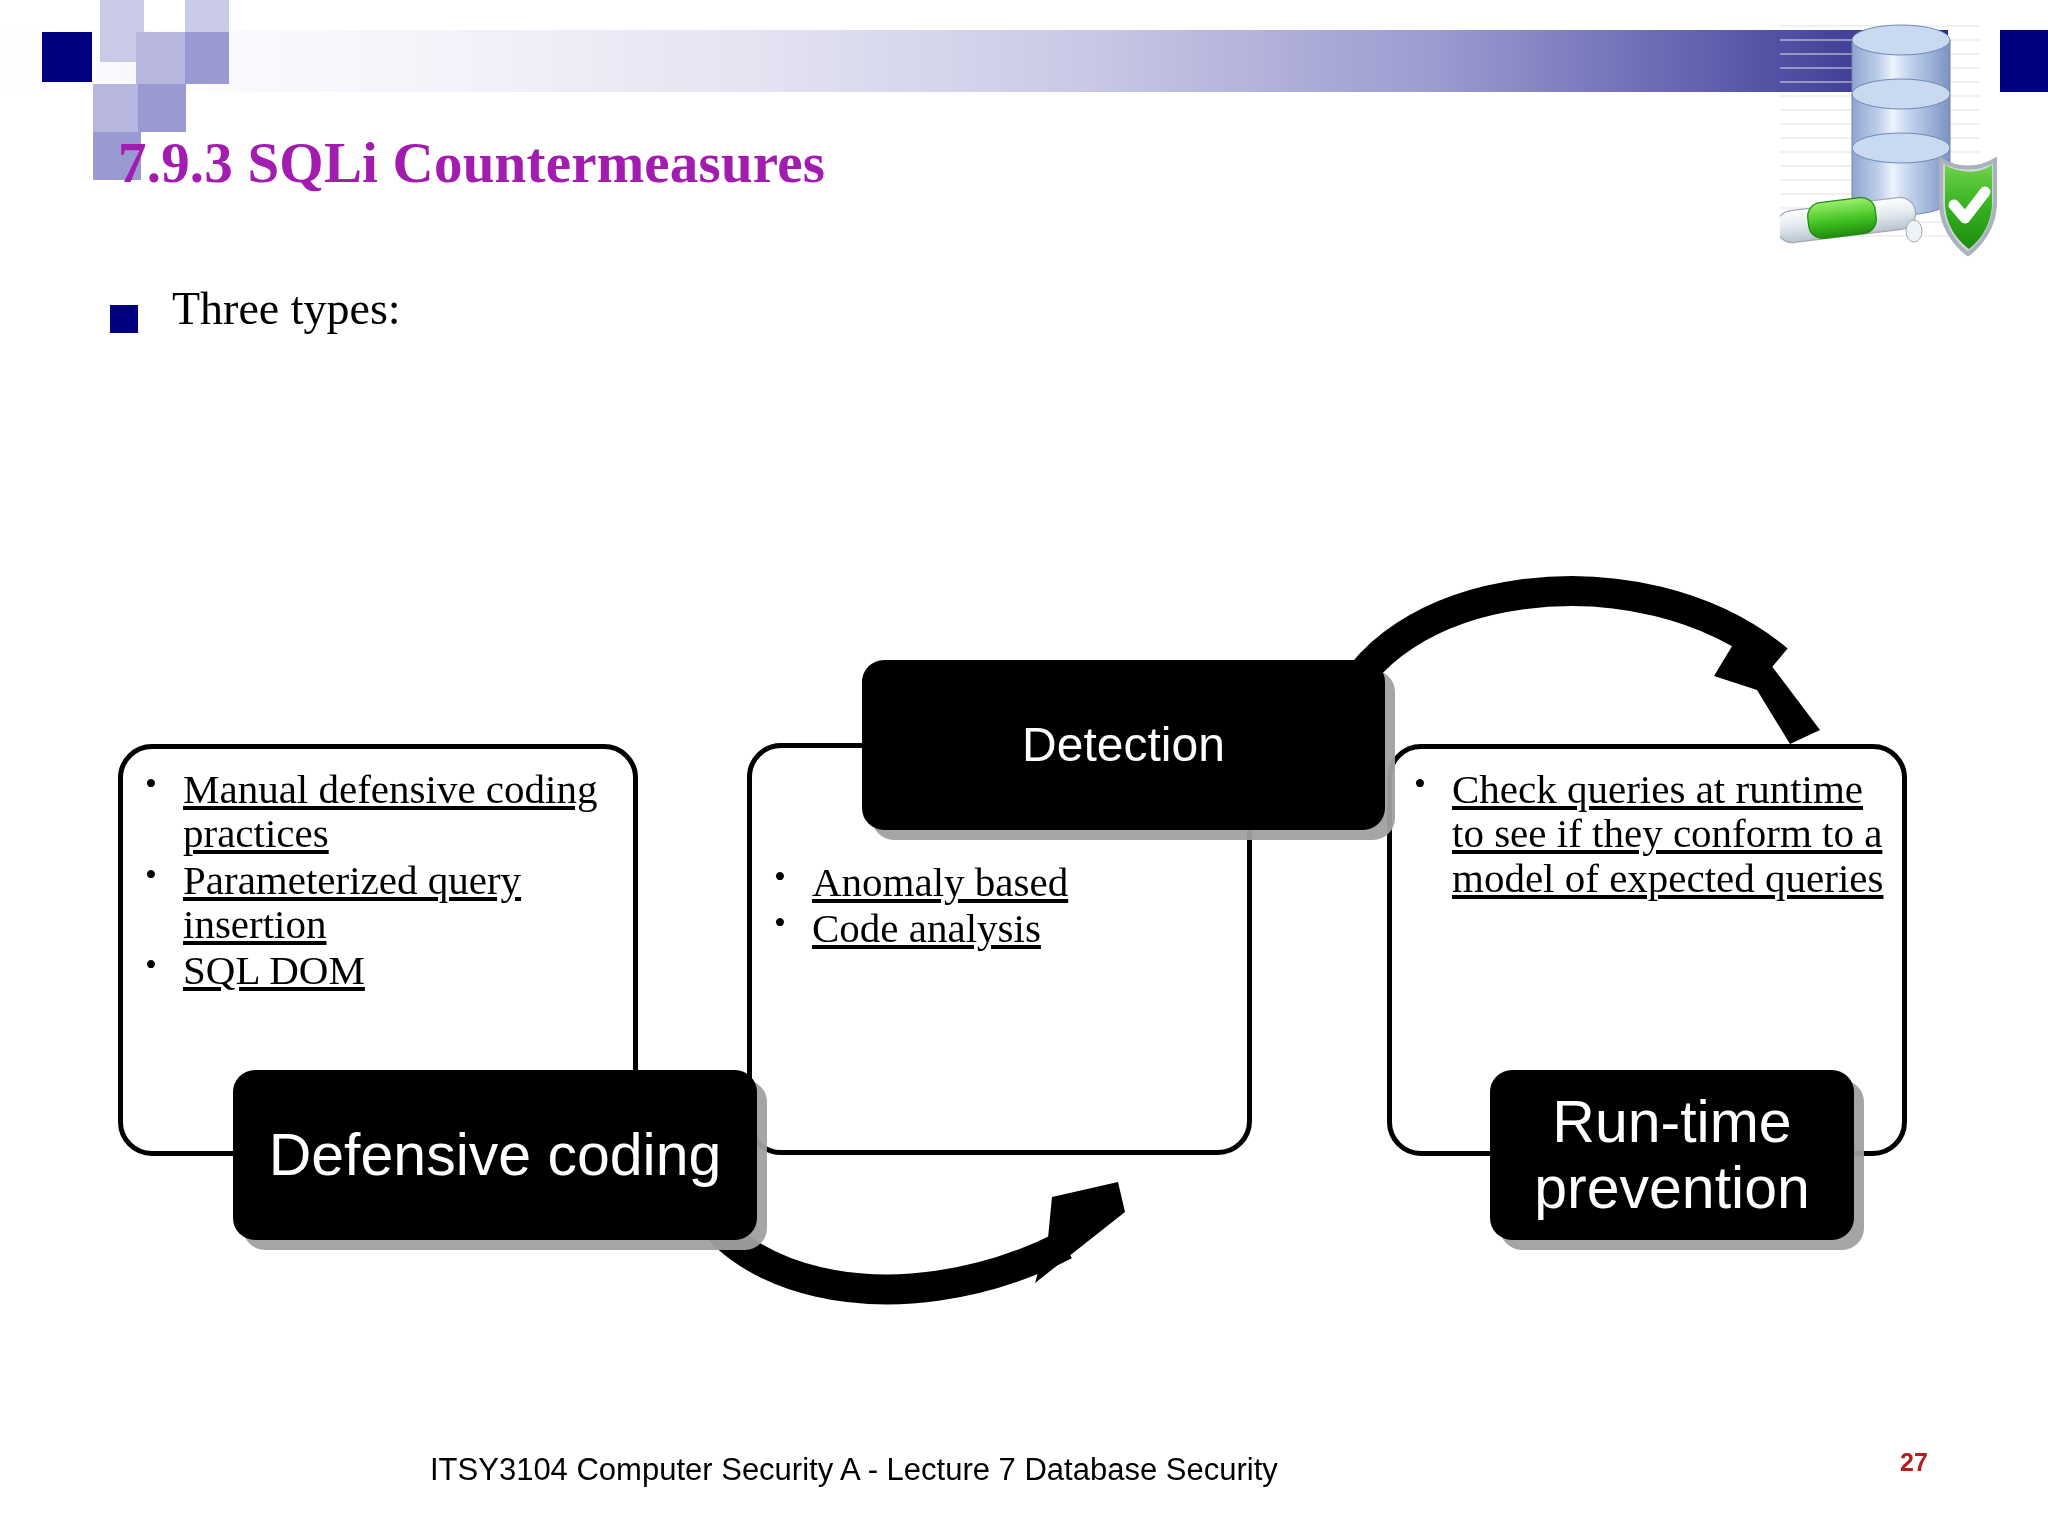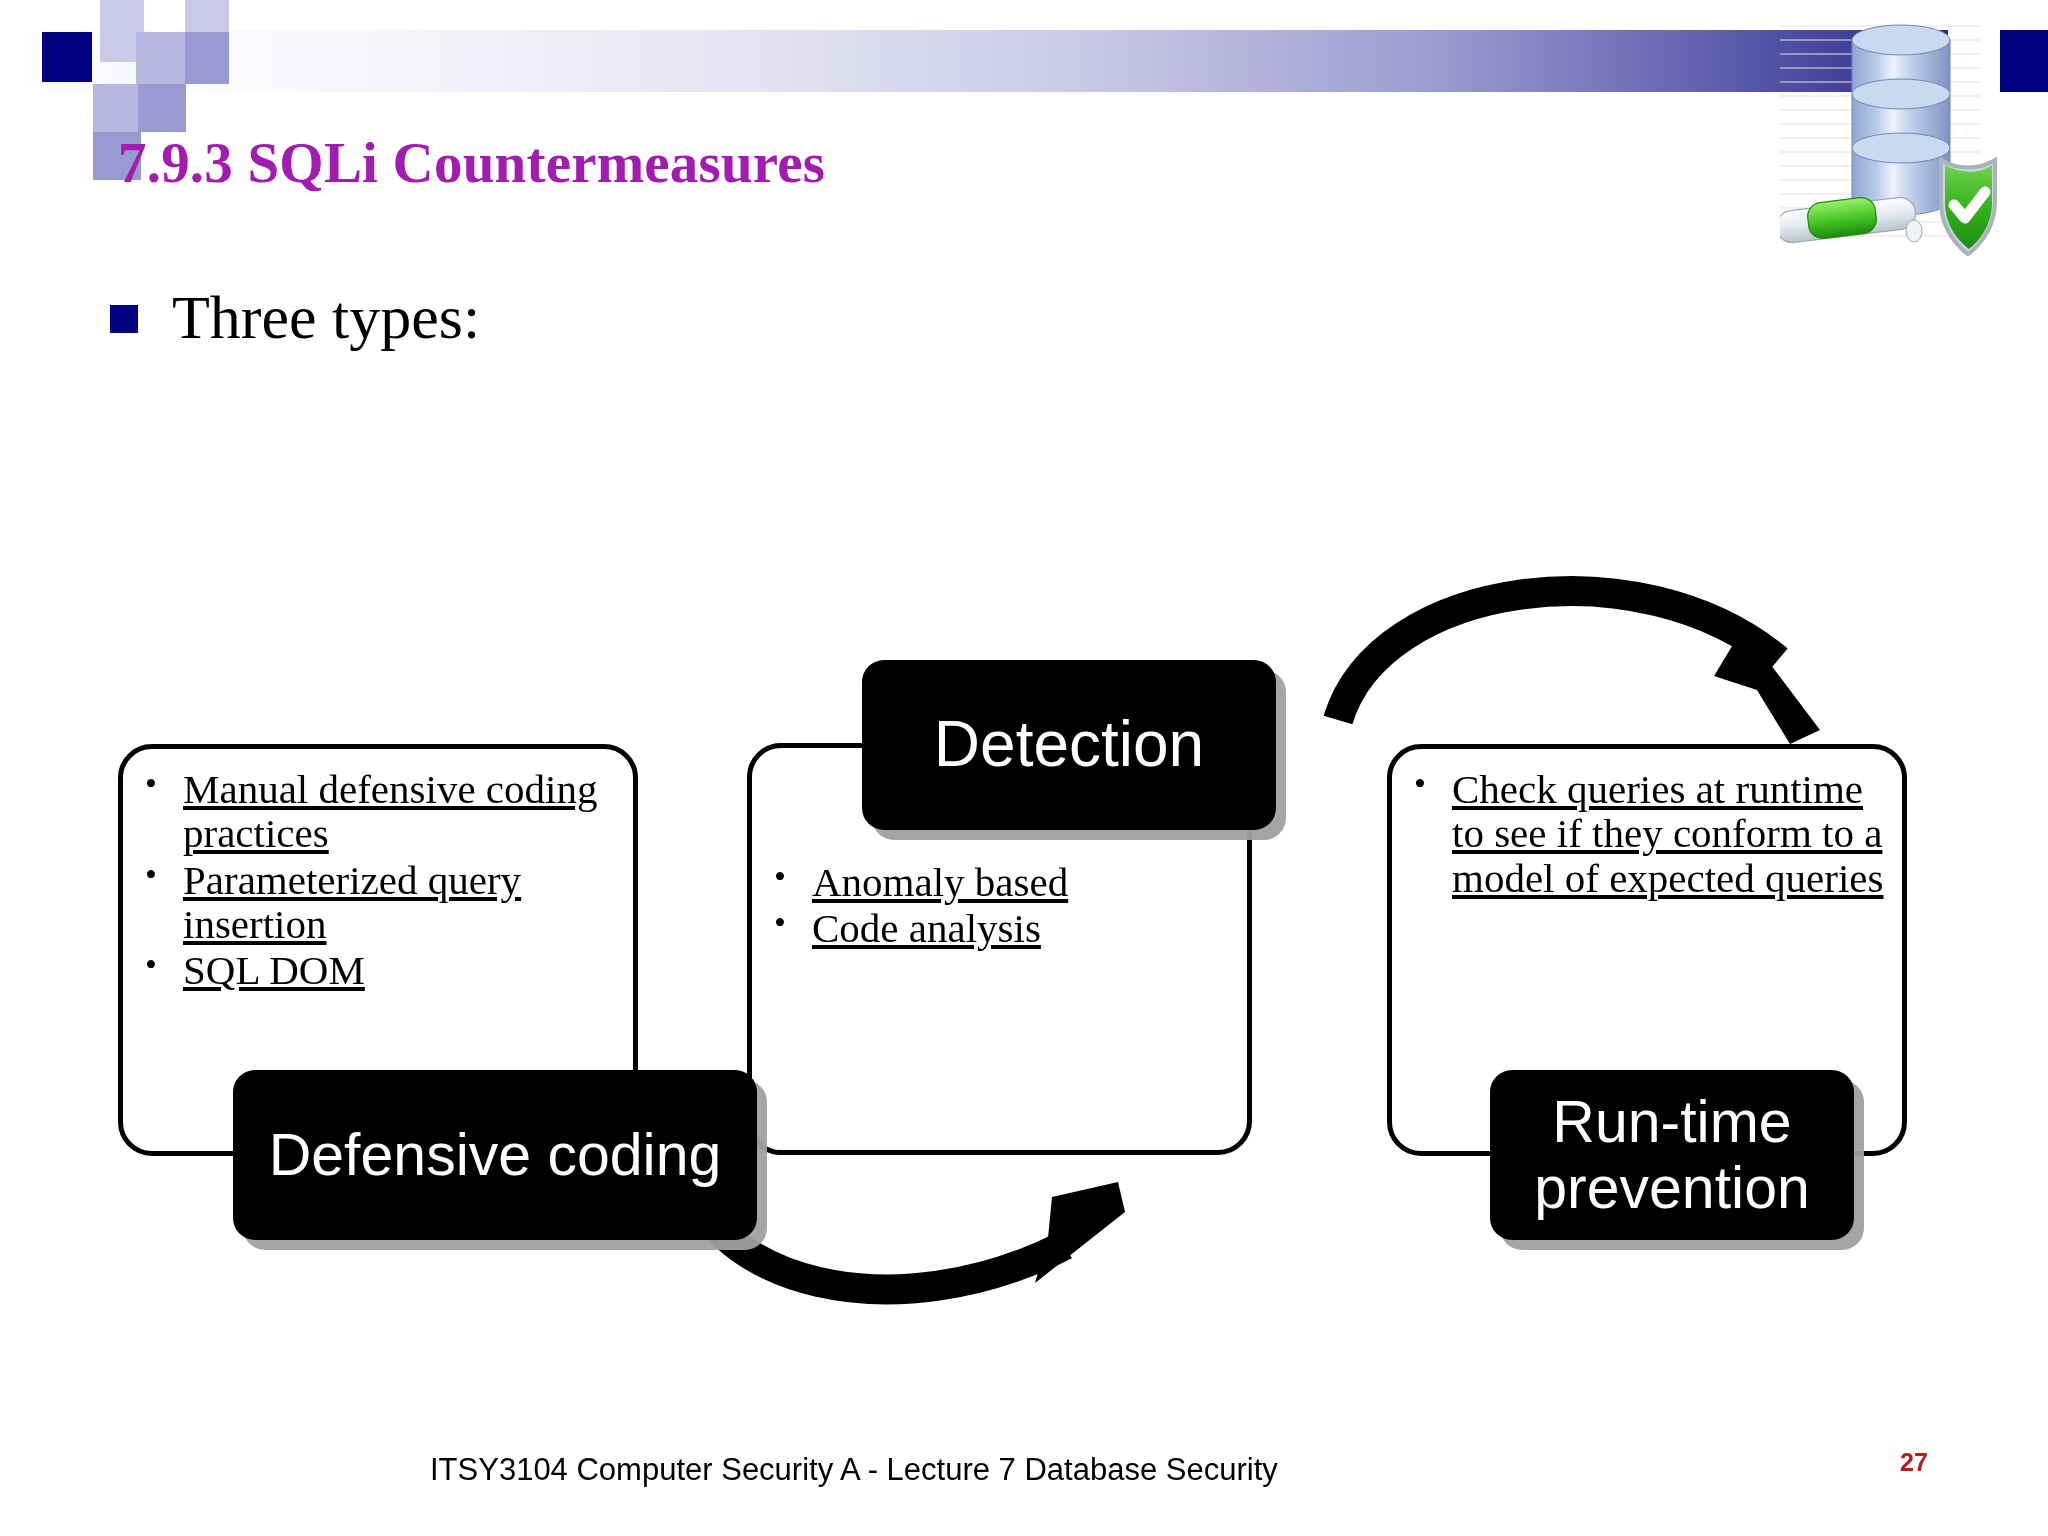--- a/index.html
+++ b/index.html
@@ -28,21 +28,21 @@
   .title{
     position:absolute;left:118px;top:130px;
     font-family:"Liberation Serif",serif;font-weight:bold;font-size:57px;color:#a21caf;
     letter-spacing:0.2px;white-space:nowrap;
   }
 
   
   .bullet1{position:absolute;left:110px;top:305px;width:28px;height:28px;background:#000080;}
   .bullet1-text{
     position:absolute;left:172px;top:282px;
-    font-family:"Liberation Serif",serif;font-size:62px;color:#000;white-space:nowrap;
+    font-family:"Liberation Serif",serif;font-size:46px;color:#000;white-space:nowrap;
   }
 
   
   .dbicon{position:absolute;left:1780px;top:8px;width:240px;height:258px;}
 
   
   .diagram{position:absolute;left:0;top:0;width:2048px;height:1536px;}
 
   .wbox{
     position:absolute;border:5px solid #000;border-radius:34px;background:#fff;
@@ -202,21 +202,21 @@
       <li>Code analysis</li>
     </ul>
   </div>
 
   <div class="wbox" style="left:1387px;top:744px;width:520px;height:412px;">
     <ul class="blist" style="margin:18px 18px 0 14px;font-size:41px;">
       <li>Check queries at runtime to see if they conform to a model of expected queries</li>
     </ul>
   </div>
 
-  <div class="bbox" style="left:862px;top:660px;width:414px;height:170px;font-size:64px;">
+  <div class="bbox" style="left:862px;top:660px;width:523px;height:170px;font-size:48px;">
     <span>Detection</span>
   </div>
 
   <div class="bbox" style="left:233px;top:1070px;width:524px;height:170px;">
     <span>Defensive coding</span>
   </div>
 
   <div class="bbox" style="left:1490px;top:1070px;width:364px;height:170px;">
     <span>Run-time prevention</span>
   </div>

